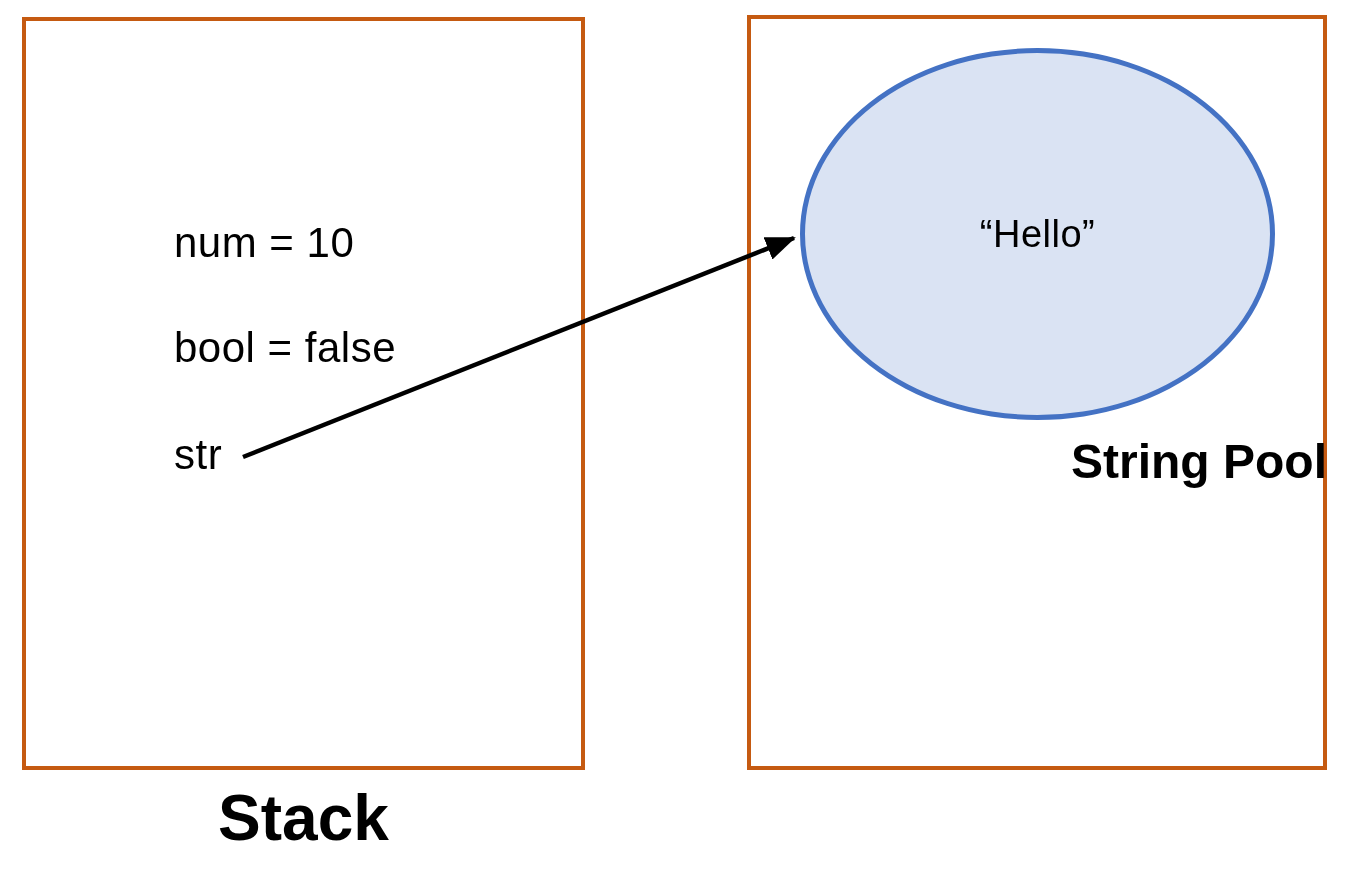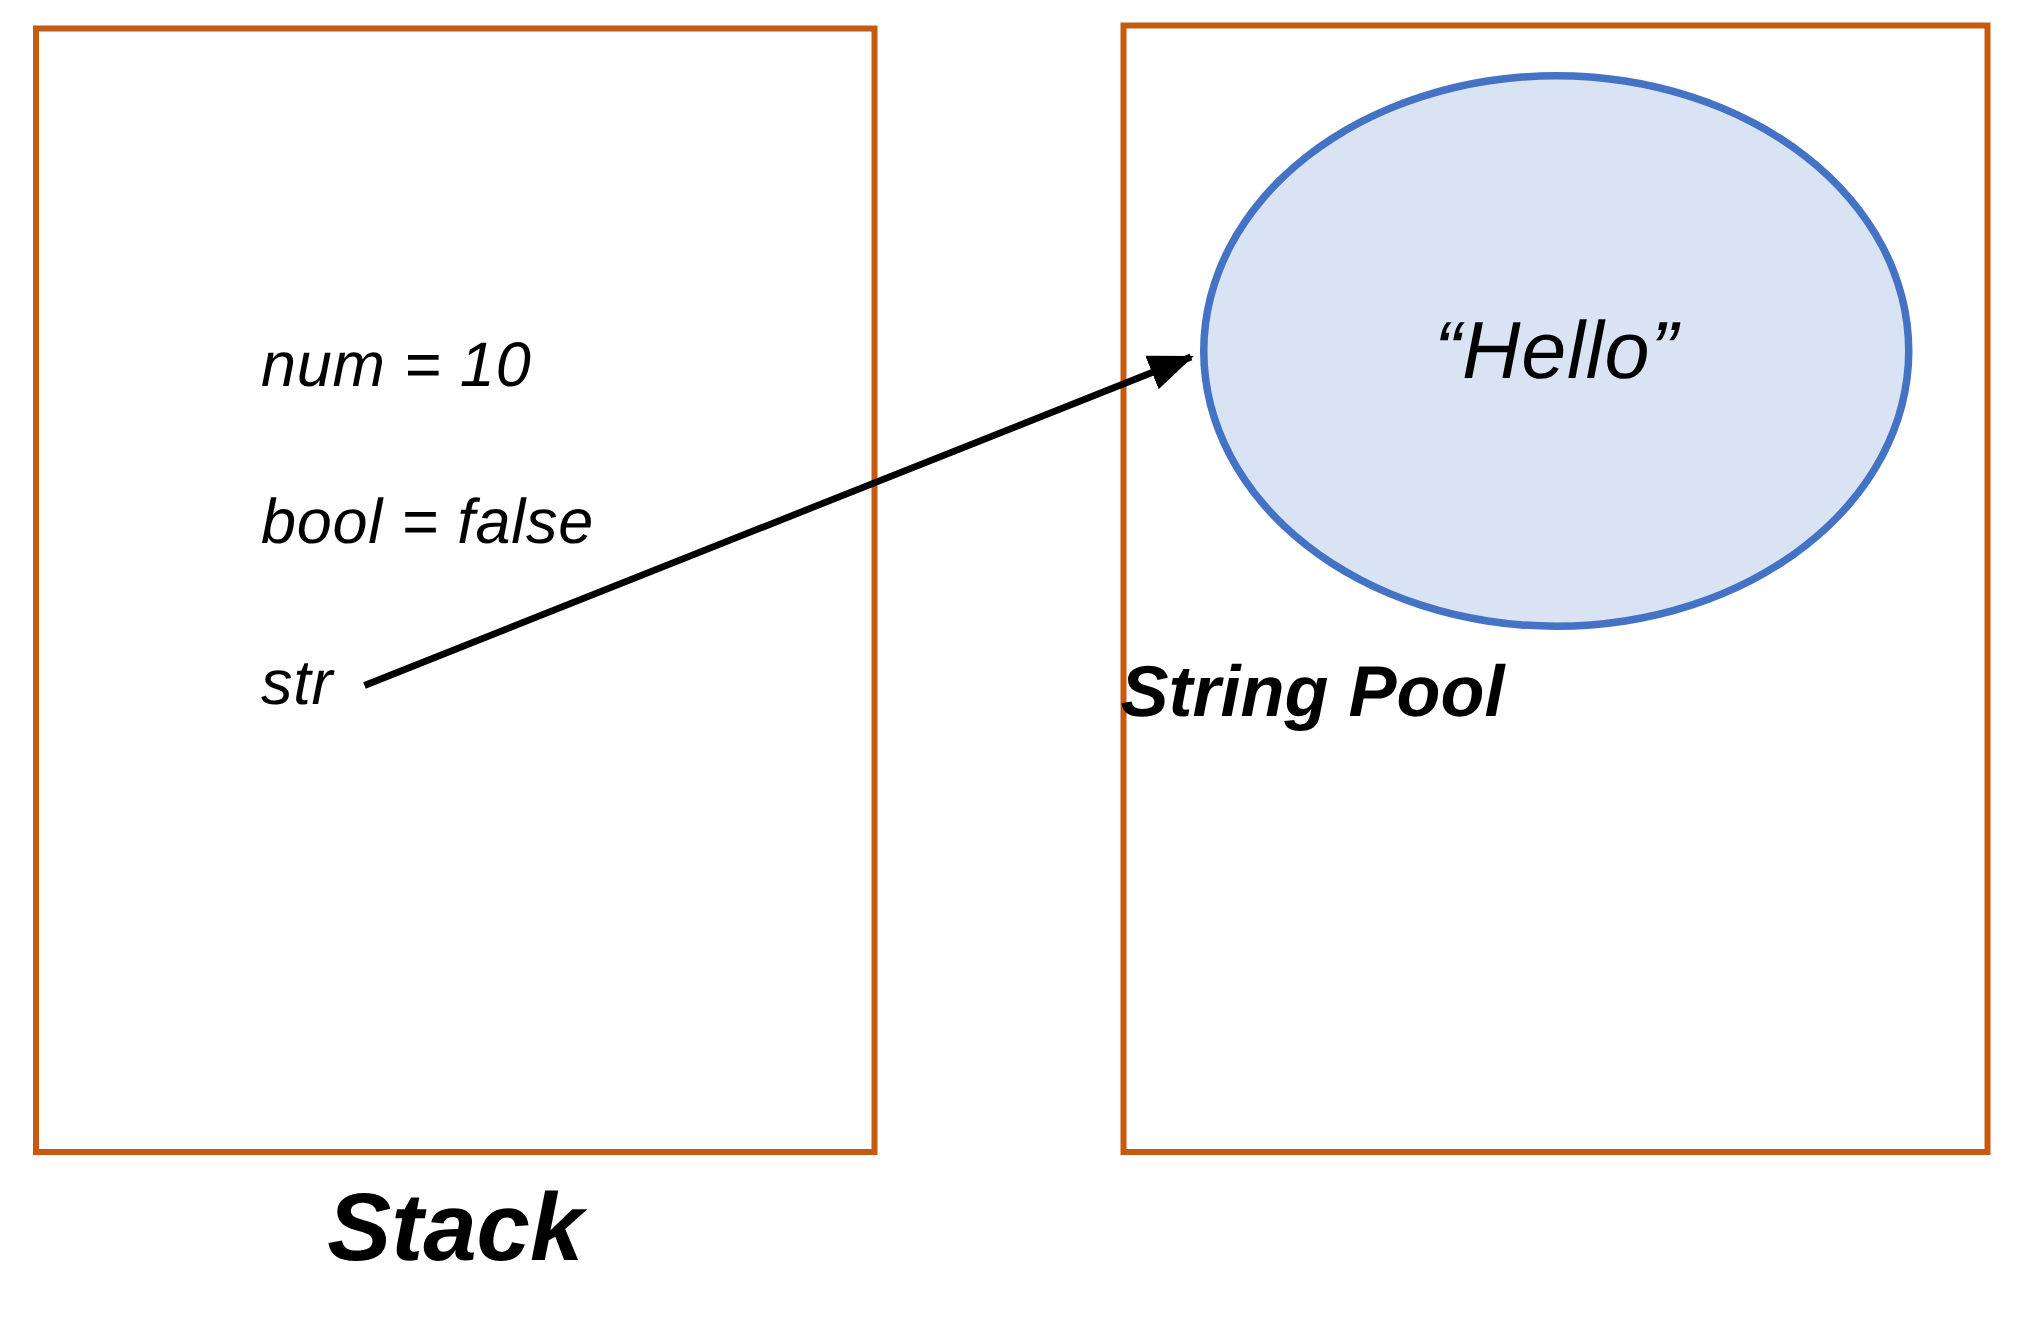--- a/index.html
+++ b/index.html
@@ -14,21 +14,20 @@
   html, body {
     width: 1350px; height: 888px;
     background: var(--background);
     font-family: "Liberation Sans", "DejaVu Sans", sans-serif;
     overflow: hidden;
   }
   .canvas {
     position: relative;
     width: 1350px; height: 888px;
     background: var(--background);
-    font-style: italic;
   }
   .memory-box {
     position: absolute;
     border: 4px solid var(--box-border);
     background: transparent;
   }
   .stack-box { left: 22px; top: 17px; width: 563px; height: 753px; }
   .heap-box  { left: 747px; top: 15px; width: 580px; height: 755px; }
   .var-line {
     position: absolute;
@@ -57,29 +56,29 @@
     left: 800px; top: 48px;
     width: 475px; height: 372px;
     border: 5px solid var(--ellipse-border);
     border-radius: 50%;
     background: var(--ellipse-fill);
     display: flex;
     align-items: center;
     justify-content: center;
   }
   .string-value {
-    font-size: 54px;
+    font-size: 38px;
     color: var(--text);
     letter-spacing: 0.5px;
   }
   .string-pool-label {
     position: absolute;
     left: 747px; top: 438px;
     width: 580px;
-    text-align: left;
+    text-align: right;
     font-size: 48px;
     font-weight: bold;
     color: var(--text);
     line-height: 1;
   }
   .arrow-overlay {
     position: absolute;
     left: 0; top: 0;
     width: 1350px; height: 888px;
     pointer-events: none;

